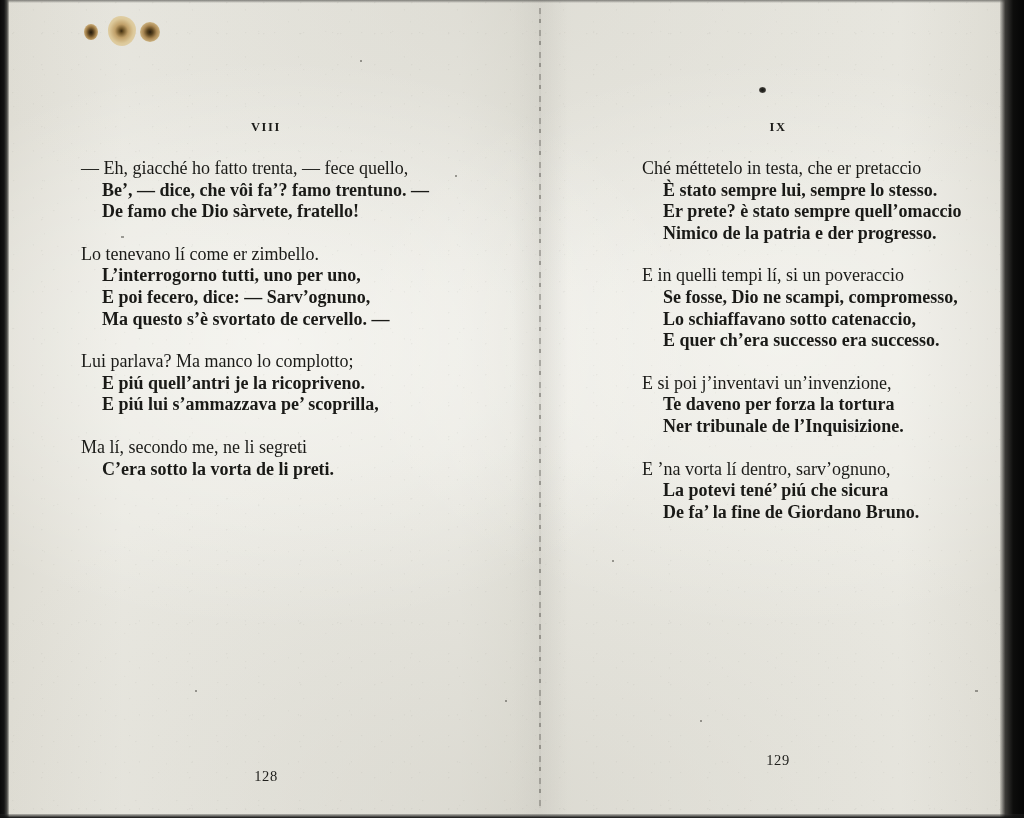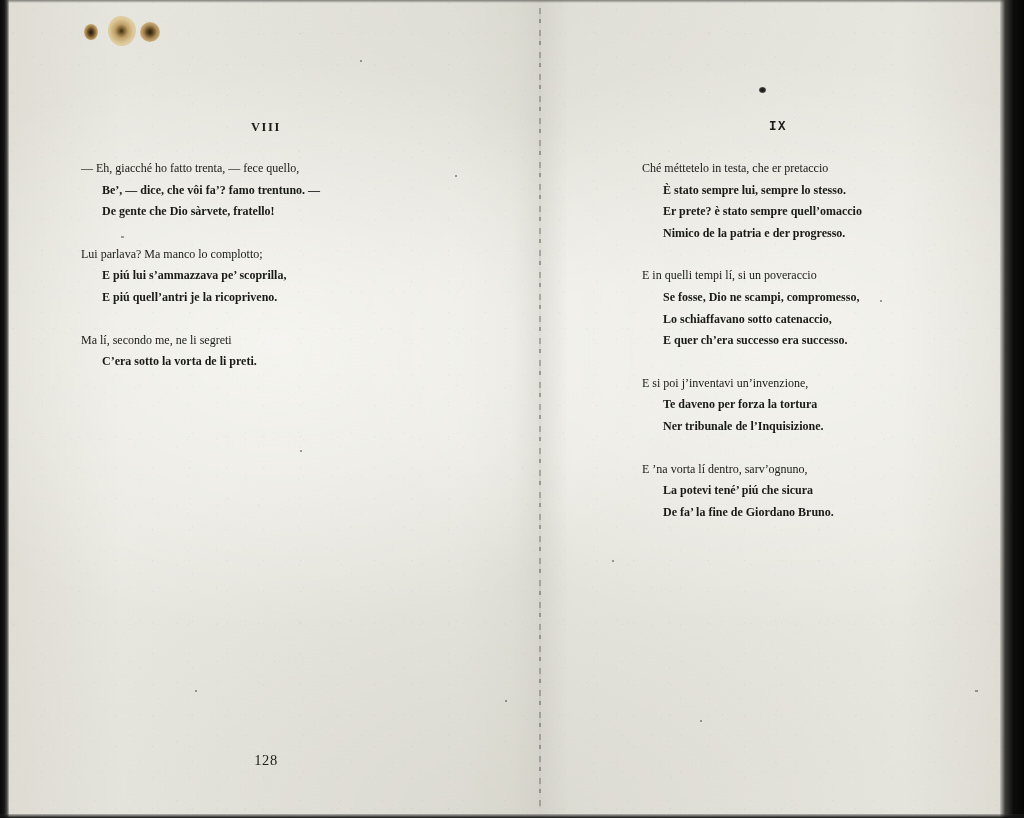--- a/index.html
+++ b/index.html
@@ -159,27 +159,27 @@
     top: 120px;
     width: 100%;
     text-align: center;
     font-family: "Liberation Serif", "DejaVu Serif", serif;
     font-size: 12.5px;
     font-weight: bold;
     letter-spacing: 1.6px;
     color: #1b1b18;
   }
   .page-left .numeral  { left: -8px; }
-  .page-right .numeral { left: -2px; font-family: Liberation Mono, monospace; }
+  .page-right .numeral { left: -2px; }
 
   .poem {
     position: absolute;
     top: 158px;
     color: #1a1a17;
-    font-size: 12px;
+    font-size: 18px;
     line-height: 21.6px;
   }
   .page-left .poem  { left: 72px;  width: 440px; }
   .page-right .poem { left: 82px;  width: 400px; }
 
   .stanza { margin-bottom: 21px; }
   .stanza:last-child { margin-bottom: 16px; }
 
   .vline {
     white-space: pre;
@@ -189,21 +189,21 @@
 
   .folio {
     position: absolute;
     top: 752px;
     width: 100%;
     text-align: center;
     font-size: 14.5px;
     color: #20201d;
     letter-spacing: 0.6px;
   }
-  .page-left .folio  { left: -8px; }
+  .page-left .folio  { left: -8px; margin-top: 16px; }
   .page-right .folio { left: -2px; }
 
   
   .poem, .numeral, .folio {
     text-rendering: optimizeLegibility;
     -webkit-font-smoothing: antialiased;
   }
 </style>
 </head>
 <body>
@@ -215,26 +215,32 @@
 
   <div class="gutter-shade"></div>
   <div class="gutter"></div>
 
   <div class="page page-left">
     <div class="numeral">VIII</div>
     <div class="poem">
         <div class="stanza">
           <div class="vline">— Eh, giacché ho fatto trenta, — fece quello,</div>
           <div class="vline ind">Be’, — dice, che vôi fa’? famo trentuno. —</div>
-          <div class="vline ind">De gente che Dio sàrvete, fratello!</div>
+          <div class="vline ind">De famo che Dio sàrvete, fratello!</div>
+        </div>
+        <div class="stanza">
+          <div class="vline">Lo tenevano lí come er zimbello.</div>
+          <div class="vline ind">L’interrogorno tutti, uno per uno,</div>
+          <div class="vline ind">E poi fecero, dice: — Sarv’ognuno,</div>
+          <div class="vline ind">Ma questo s’è svortato de cervello. —</div>
         </div>
         <div class="stanza">
           <div class="vline">Lui parlava? Ma manco lo complotto;</div>
+          <div class="vline ind">E piú quell’antri je la ricopriveno.</div>
           <div class="vline ind">E piú lui s’ammazzava pe’ scoprilla,</div>
-          <div class="vline ind">E piú quell’antri je la ricopriveno.</div>
         </div>
         <div class="stanza">
           <div class="vline">Ma lí, secondo me, ne li segreti</div>
           <div class="vline ind">C’era sotto la vorta de li preti.</div>
         </div>
       </div>
     <div class="folio">128</div>
   </div>
 
   <div class="page page-right">
@@ -256,20 +262,21 @@
           <div class="vline">E si poi j’inventavi un’invenzione,</div>
           <div class="vline ind">Te daveno per forza la tortura</div>
           <div class="vline ind">Ner tribunale de l’Inquisizione.</div>
         </div>
         <div class="stanza">
           <div class="vline">E ’na vorta lí dentro, sarv’ognuno,</div>
           <div class="vline ind">La potevi tené’ piú che sicura</div>
           <div class="vline ind">De fa’ la fine de Giordano Bruno.</div>
         </div>
       </div>
+    <div class="folio">129</div>
   </div>
 
   <div class="stain stain-a"></div>
   <div class="stain stain-b"></div>
   <div class="stain stain-c"></div>
   <div class="speck speck-top-right"></div>
 
   <div class="dust" style="left:121px;  top:236px; width:3px; height:2px;"></div>
   <div class="dust" style="left:455px;  top:175px; width:2px; height:2px;"></div>
   <div class="dust" style="left:300px;  top:450px; width:2px; height:2px;"></div>

